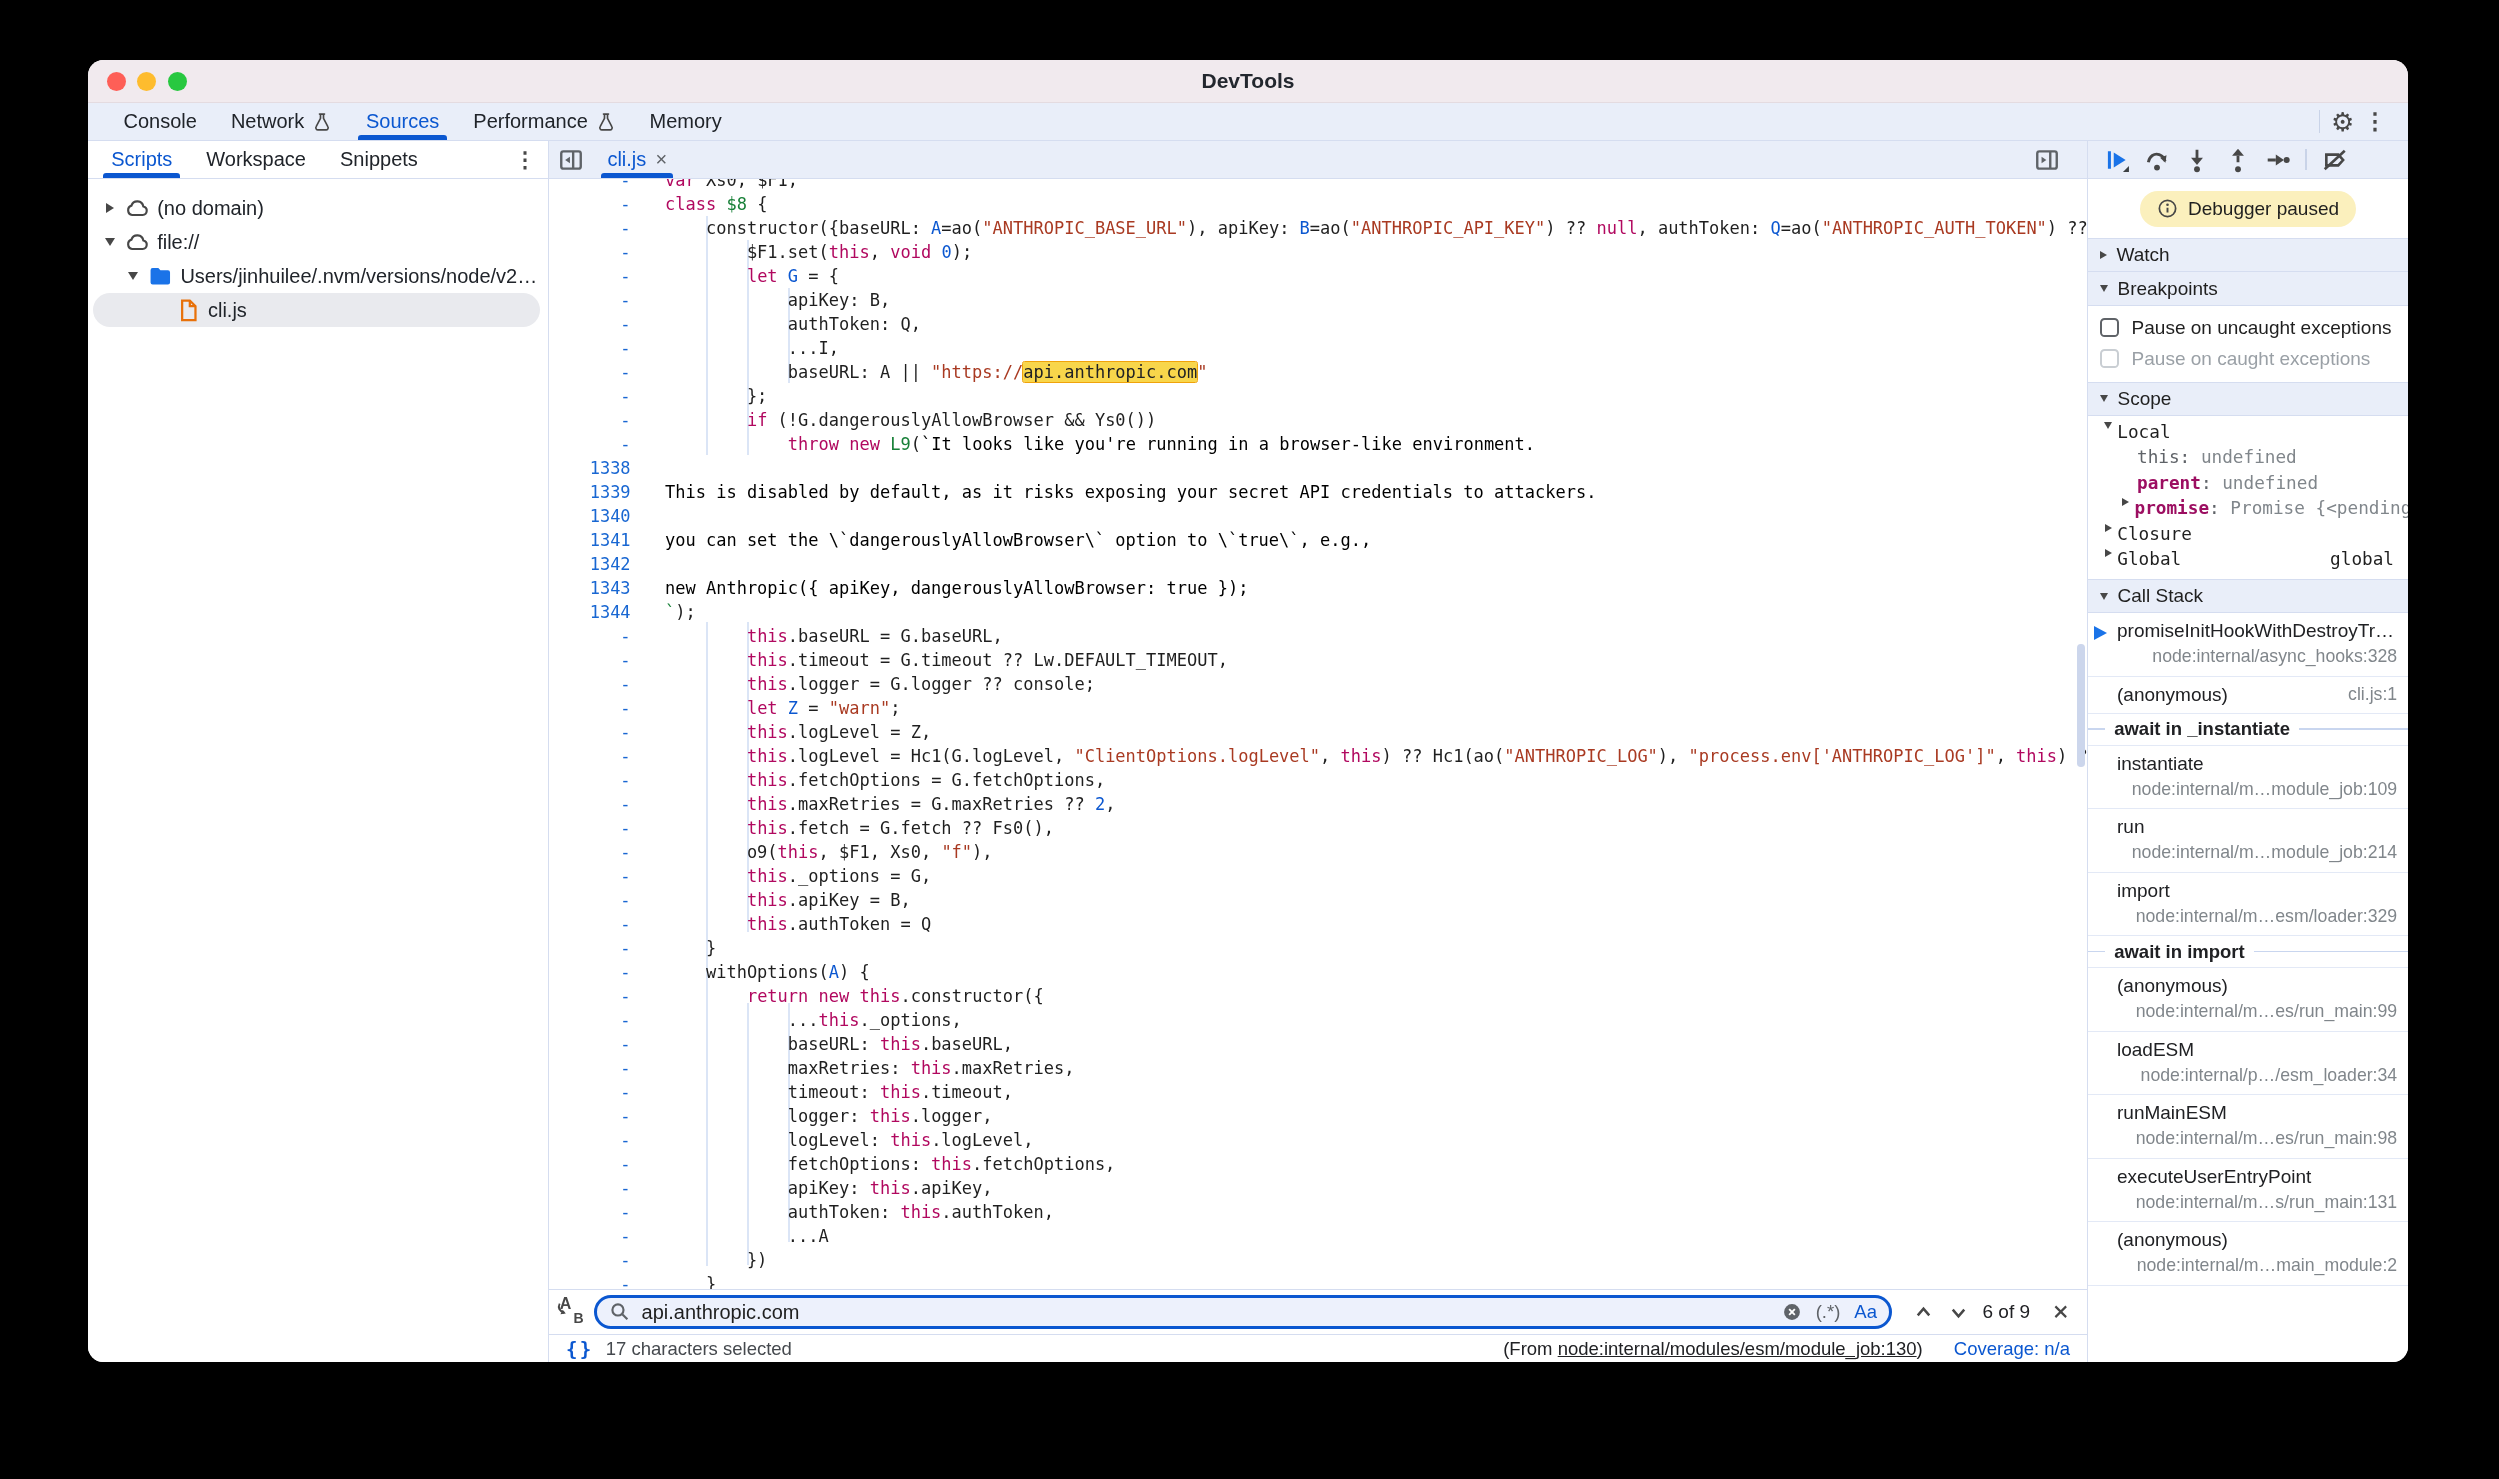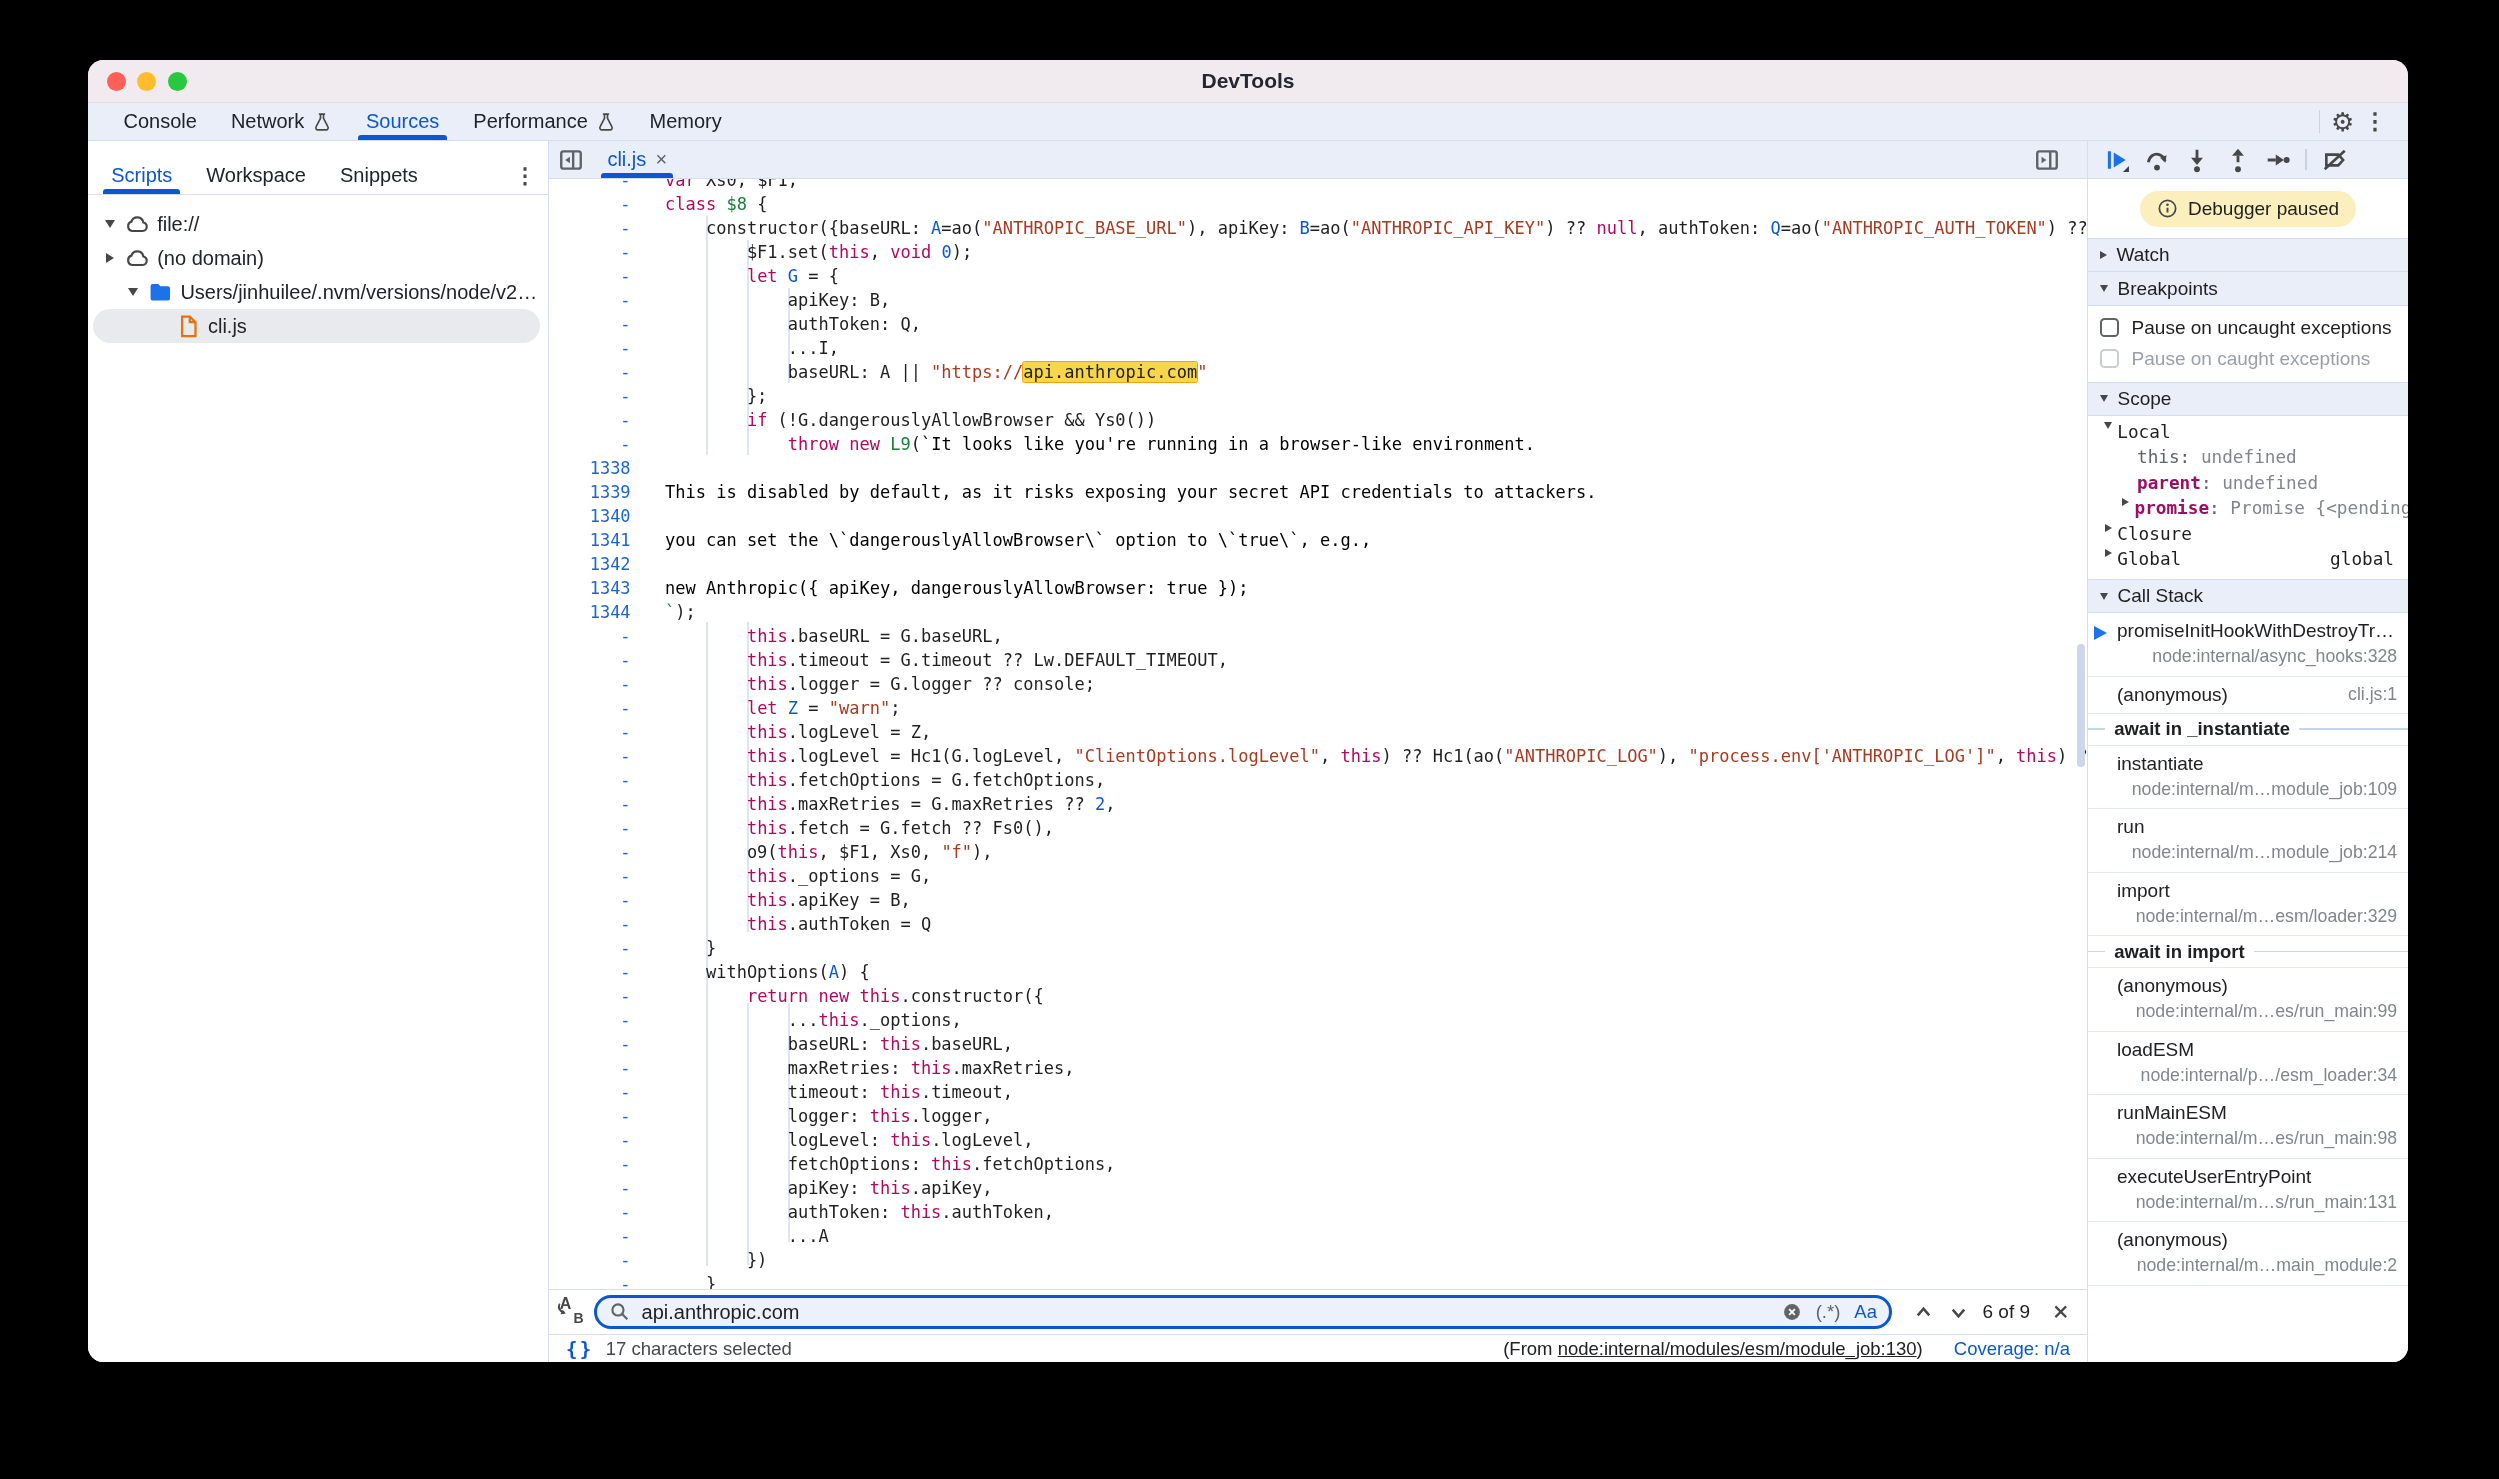--- a/index.html
+++ b/index.html
@@ -21,21 +21,21 @@
   .mtab.active{color:#0b57d0;}
   .tab-underline{position:absolute;bottom:0;left:9.2px;right:9.2px;height:4.6px;border-radius:3.1px 3.1px 0 0;background:#0b57d0;}
   .toolbar-right{margin-left:auto;display:flex;align-items:center;padding-right:12.3px;}
   .vdiv{width:1.5px;height:23px;background:#c9d3e8;margin:0 10.8px;}
   .gear{font-size:26px;color:#474747;line-height:1;}
   .kebab{font-size:23px;color:#474747;padding:0 9.2px;font-weight:700;}
   
   .content{flex:1;display:flex;min-height:0;}
   
   .nav{width:460px;flex:none;display:flex;flex-direction:column;background:#fff;}
-  .nav-tabs{height:38px;flex:none;display:flex;align-items:stretch;padding-left:6.2px;border-bottom:0.8px solid #d5ddf0;background:#fff;margin-top:16px;}
+  .nav-tabs{height:38px;flex:none;display:flex;align-items:stretch;padding-left:6.2px;border-bottom:0.8px solid #d5ddf0;background:#fff;}
   .ntab{position:relative;display:flex;align-items:center;padding:0 17px;font-size:20px;color:#20242a;}
   .ntab.active{color:#0b57d0;}
   .nav-kebab{margin-left:auto;align-self:center;margin-right:12.3px;font-size:21.5px;color:#474747;font-weight:700;}
   .tree{padding-top:12.3px;}
   .tree-row{height:34px;display:flex;align-items:center;font-size:20px;color:#20242a;}
   .tree-row.selected{background:#e9eaee;border-radius:17px;margin:0 7.7px 0 4.6px;}
   .arrowbox{width:21.5px;display:flex;justify-content:center;flex:none;}
   .tri-r{width:0;height:0;border-left:8.5px solid #474747;border-top:5.4px solid transparent;border-bottom:5.4px solid transparent;}
   .tri-d{width:0;height:0;border-top:8.5px solid #474747;border-left:5.4px solid transparent;border-right:5.4px solid transparent;}
   .ticon{width:24.6px;height:24.6px;margin:0 7.7px 0 4.6px;flex:none;}
@@ -193,35 +193,35 @@
             </div>
             <div class="ntab">
               <span>Snippets</span>
             </div>
           </div>
         <span class="nav-kebab icon-btn">⋮</span>
       </div>
       <div class="tree" id="tree">
           <div class="tree-row" style="padding-left: 10.8px;">
             <span class="arrowbox">
+              <span class="tri-r"></span>
+            </span>
+            <span class="ticon"><svg viewBox="0 0 24 24">
+                <path d="M7 18.5h10.2a4.2 4.2 0 0 0 .7-8.3A6 6 0 0 0 6.3 9.4 4.7 4.7 0 0 0 7 18.5z" fill="none" stroke="#474747" stroke-width="2.1"></path>
+              </svg></span>
+            <span>(no domain)</span>
+          </div>
+          <div class="tree-row" style="padding-left: 10.8px;">
+            <span class="arrowbox">
               <span class="tri-d"></span>
             </span>
             <span class="ticon"><svg viewBox="0 0 24 24">
                 <path d="M7 18.5h10.2a4.2 4.2 0 0 0 .7-8.3A6 6 0 0 0 6.3 9.4 4.7 4.7 0 0 0 7 18.5z" fill="none" stroke="#474747" stroke-width="2.1"></path>
               </svg></span>
             <span>file://</span>
-          </div>
-          <div class="tree-row" style="padding-left: 10.8px;">
-            <span class="arrowbox">
-              <span class="tri-r"></span>
-            </span>
-            <span class="ticon"><svg viewBox="0 0 24 24">
-                <path d="M7 18.5h10.2a4.2 4.2 0 0 0 .7-8.3A6 6 0 0 0 6.3 9.4 4.7 4.7 0 0 0 7 18.5z" fill="none" stroke="#474747" stroke-width="2.1"></path>
-              </svg></span>
-            <span>(no domain)</span>
           </div>
           <div class="tree-row" style="padding-left: 34px;">
             <span class="arrowbox">
               <span class="tri-d"></span>
             </span>
             <span class="ticon"><svg viewBox="0 0 24 24">
                 <path d="M2.5 6a2 2 0 0 1 2-2h5.6l2 2.2h7.4a2 2 0 0 1 2 2V18a2 2 0 0 1-2 2h-15a2 2 0 0 1-2-2z" fill="#1a73e8"></path>
               </svg></span>
             <span>Users/jinhuilee/.nvm/versions/node/v2…</span>
           </div>

